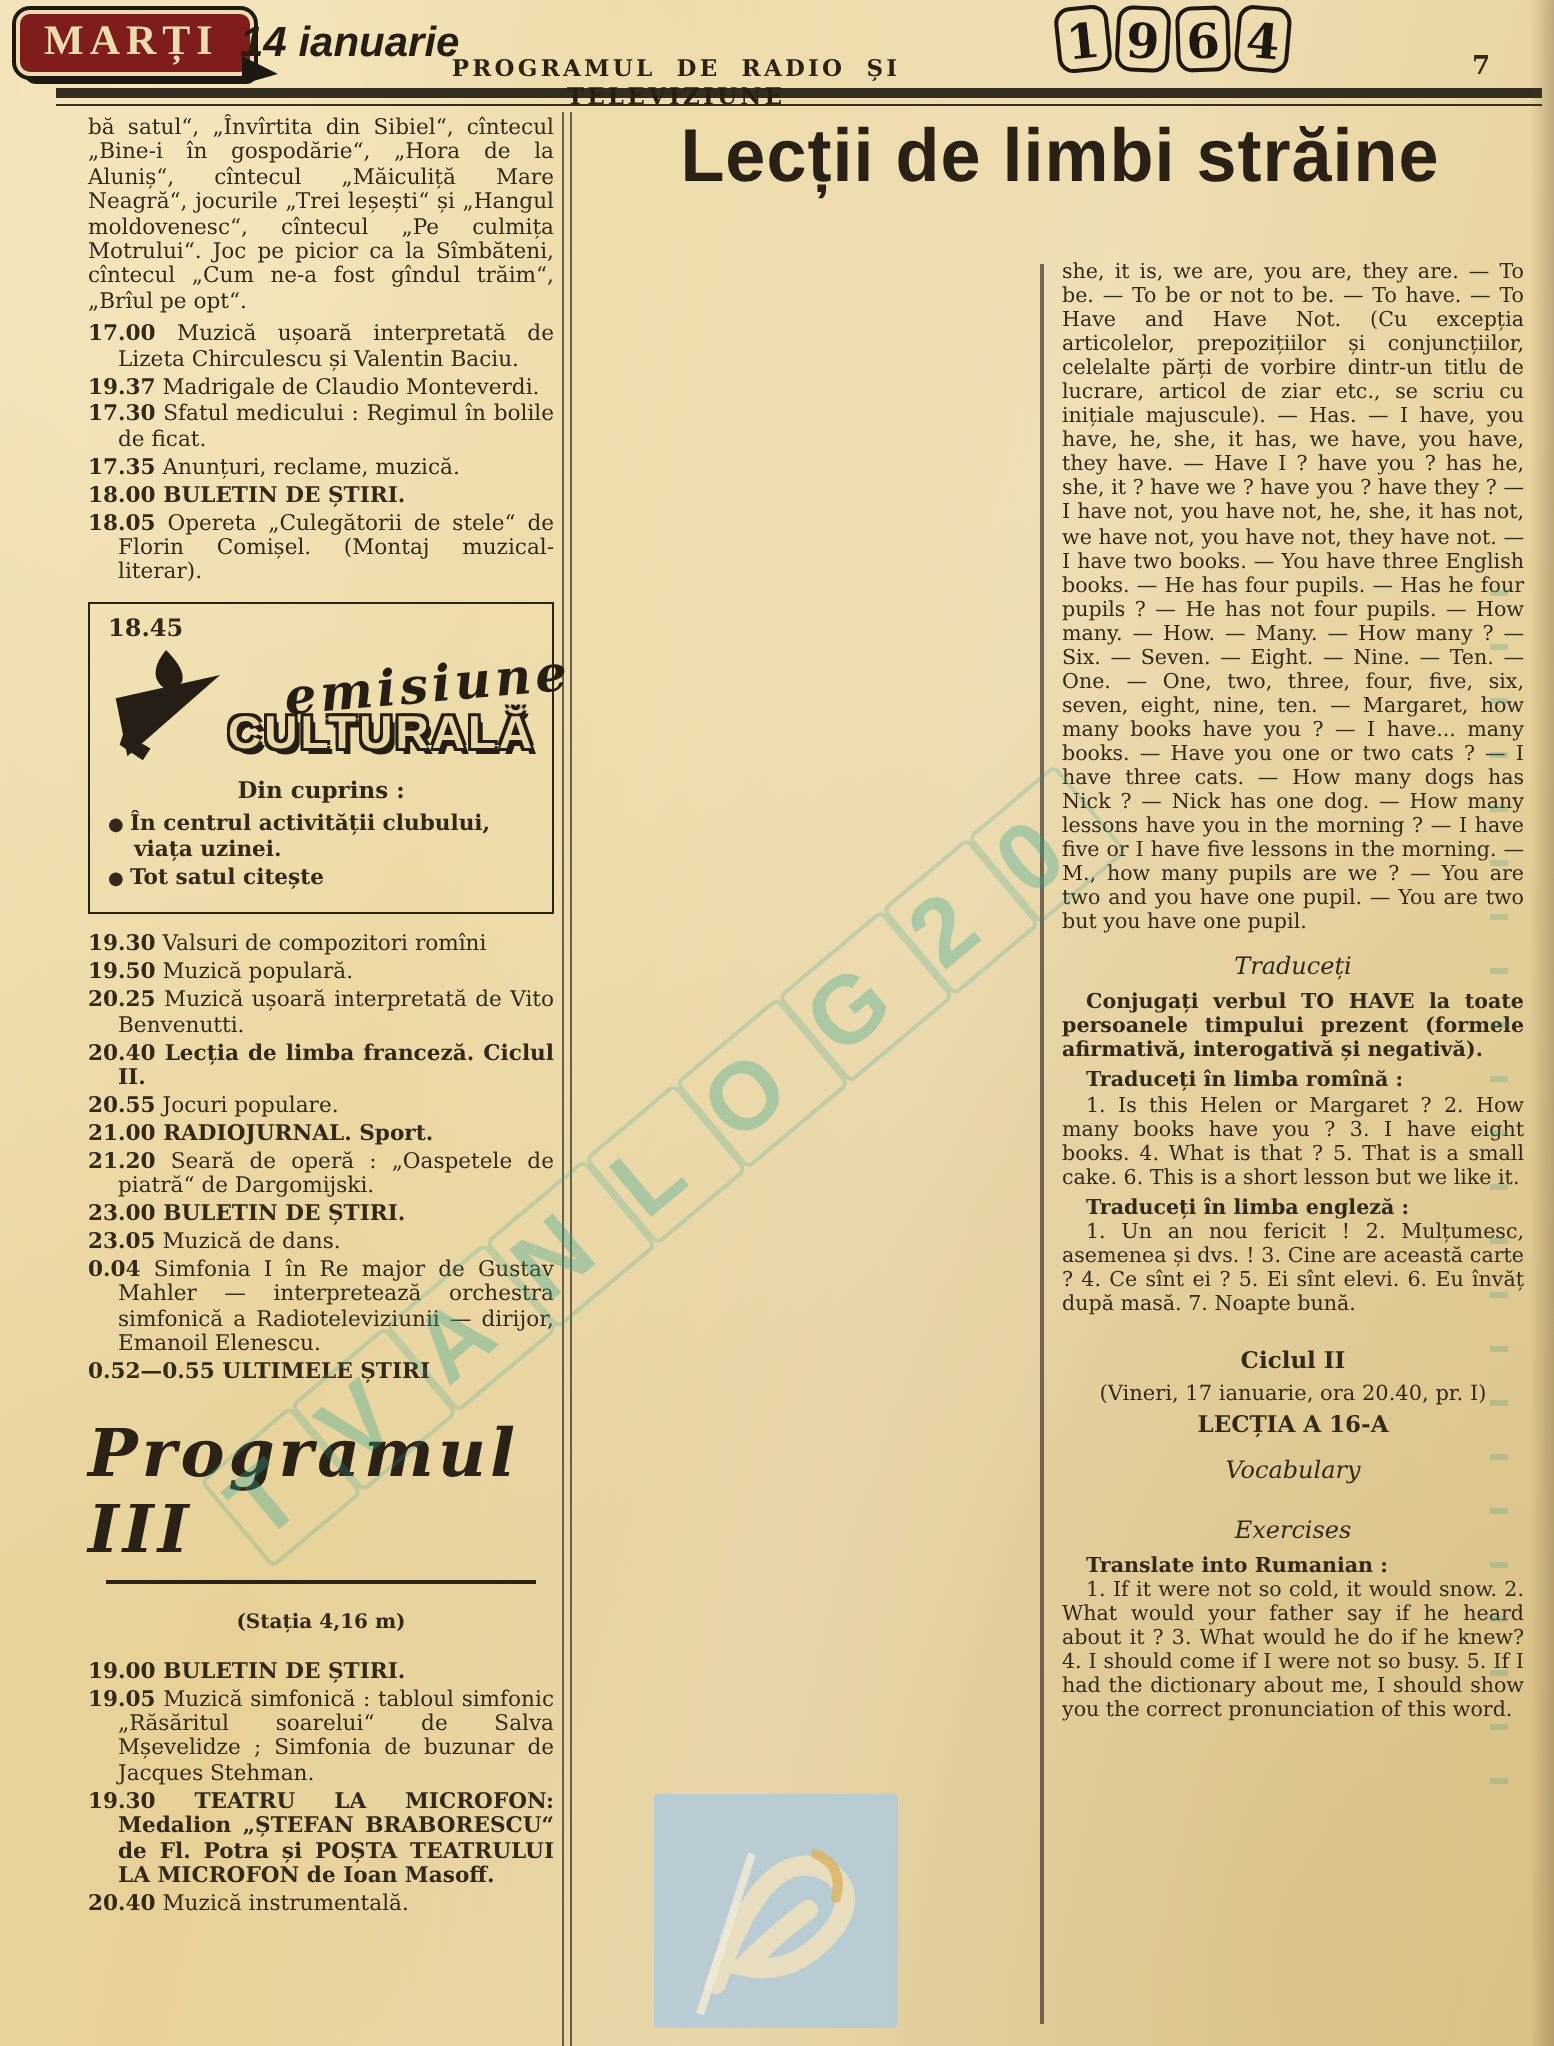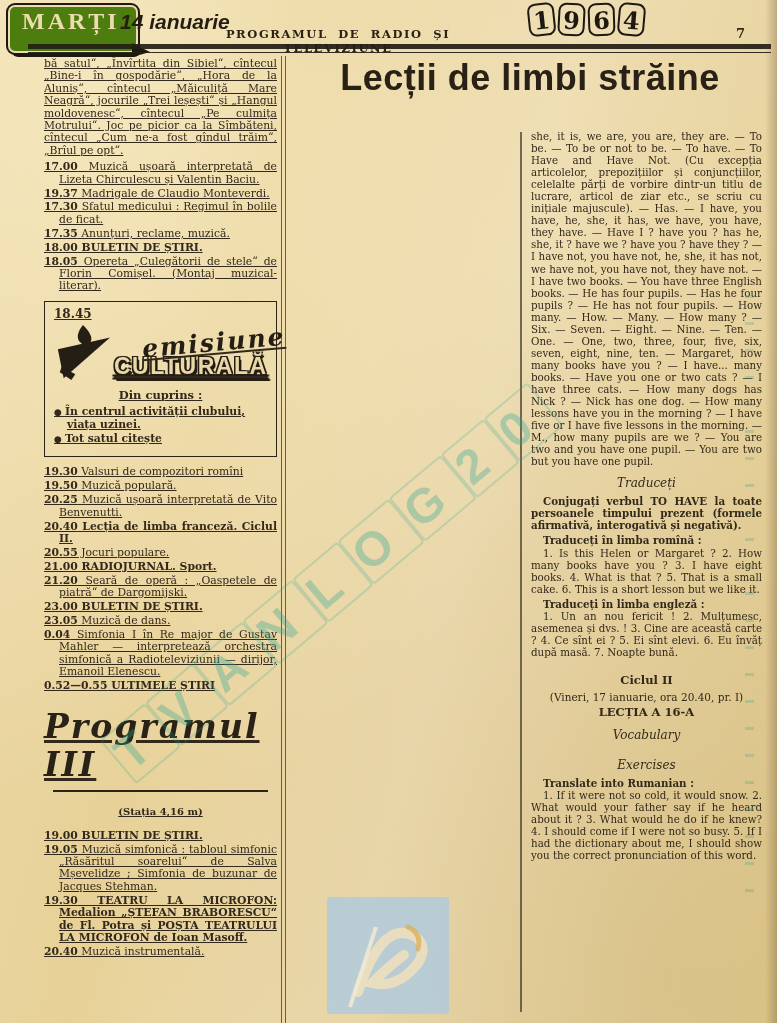--- a/index.html
+++ b/index.html
@@ -12,23 +12,23 @@
       radial-gradient(ellipse at 15% 8%, rgba(255,246,215,.5), rgba(255,246,215,0) 55%),
       radial-gradient(ellipse at 85% 95%, rgba(160,125,60,.18), rgba(160,125,60,0) 55%),
       linear-gradient(103deg,#ecd9a8 0%,#e7d198 30%,#eeddb2 58%,#e3cd92 100%);
   }
   .edge-shade { position:absolute; right:0; top:0; width:12px; height:100%;
     background:linear-gradient(to right, rgba(0,0,0,0), rgba(92,70,38,.30)); z-index:9; }
   .margin-dashes { position:absolute; left:745px; top:295px; width:9px; height:610px; opacity:.5; z-index:8;
     background:repeating-linear-gradient(to bottom, rgba(40,150,138,.45) 0 3px, transparent 3px 27px); }
 
   
-  .logo { position:absolute; left:10px; top:7px; background:#4d7c0f; color:#ecdcae;
-    font-family:"Liberation Serif",serif; font-weight:bold; font-size:24px; letter-spacing:3px;
-    padding:1px 16px 16px 12px; border-radius:5px;
+  .logo { position:absolute; left:10px; top:7px; background:#7f1d1d; color:#ecdcae;
+    font-family:"Liberation Serif",serif; font-weight:bold; font-size:21px; letter-spacing:3px;
+    padding:1px 16px 3px 12px; border-radius:5px;
     box-shadow:0 0 0 2px #ecdcae, 0 0 0 4px #1d1811, 3px 5px 0 1px #1d1811; }
   .logo::after { content:""; position:absolute; right:-14px; bottom:-6px;
     border-left:18px solid #1d1811; border-top:9px solid transparent; border-bottom:5px solid transparent; }
   .hdr-date { position:absolute; left:120px; top:10px; font-family:"Liberation Sans",sans-serif;
     font-style:italic; font-weight:bold; font-size:21px; color:#241d13; }
   .hdr-title { position:absolute; left:168px; top:27px; width:340px; text-align:center;
     font-weight:bold; font-size:11.5px; letter-spacing:1.6px; word-spacing:5px; color:#2a2215; }
   .year { position:absolute; left:528px; top:3px; display:flex; gap:3px; }
   .year span { display:inline-block; width:27px; height:33px; line-height:31px; text-align:center;
     font-weight:bold; font-size:24px; color:#1d1811; border:2.5px solid #1d1811; border-radius:8px; }
@@ -76,21 +76,21 @@
 
   
   .p3-head { font-style:italic; font-weight:bold; font-size:33px; text-align:left;
     letter-spacing:2px; margin-top:16px; color:#2a2216; }
   .p3-rule { width:92%; border-top:2px solid #2a2316; margin:6px auto 14px; }
   .p3-station { text-align:center; font-weight:bold; font-size:10px; margin-bottom:12px; }
   .h-bold { text-align:center; font-weight:bold; font-size:11.5px; margin:10px 0 4px; }
   .h-ital { text-align:center; font-style:italic; font-size:12px; margin:9px 0 5px; }
   .sched { text-align:center; font-size:10.5px; margin-bottom:2px; }
   .vline { text-align:left; padding-left:14px; text-indent:-14px; }
-  .txt-body, .mid-col, .left-col { position:relative;text-decoration:underline; }
+  .txt-body, .mid-col, .left-col { position:relative; }
 
   
   .stamp { position:absolute; left:327px; top:897px; width:122px; height:117px; z-index:1;
     background:#aecbe0; opacity:.8; border-radius:2px; }
   .stamp svg { width:100%; height:100%; }
   .watermark { position:absolute; left:118px; top:735px; z-index:3; white-space:nowrap;
     font-family:"Liberation Sans",sans-serif; font-weight:bold; font-size:48px; letter-spacing:22px;
     color:rgba(38,163,150,.33); transform:rotate(-40deg); transform-origin:0 50%; }
   .watermark span { border:2px solid rgba(38,163,150,.22); border-radius:4px; padding:0 2px; }
 </style>

